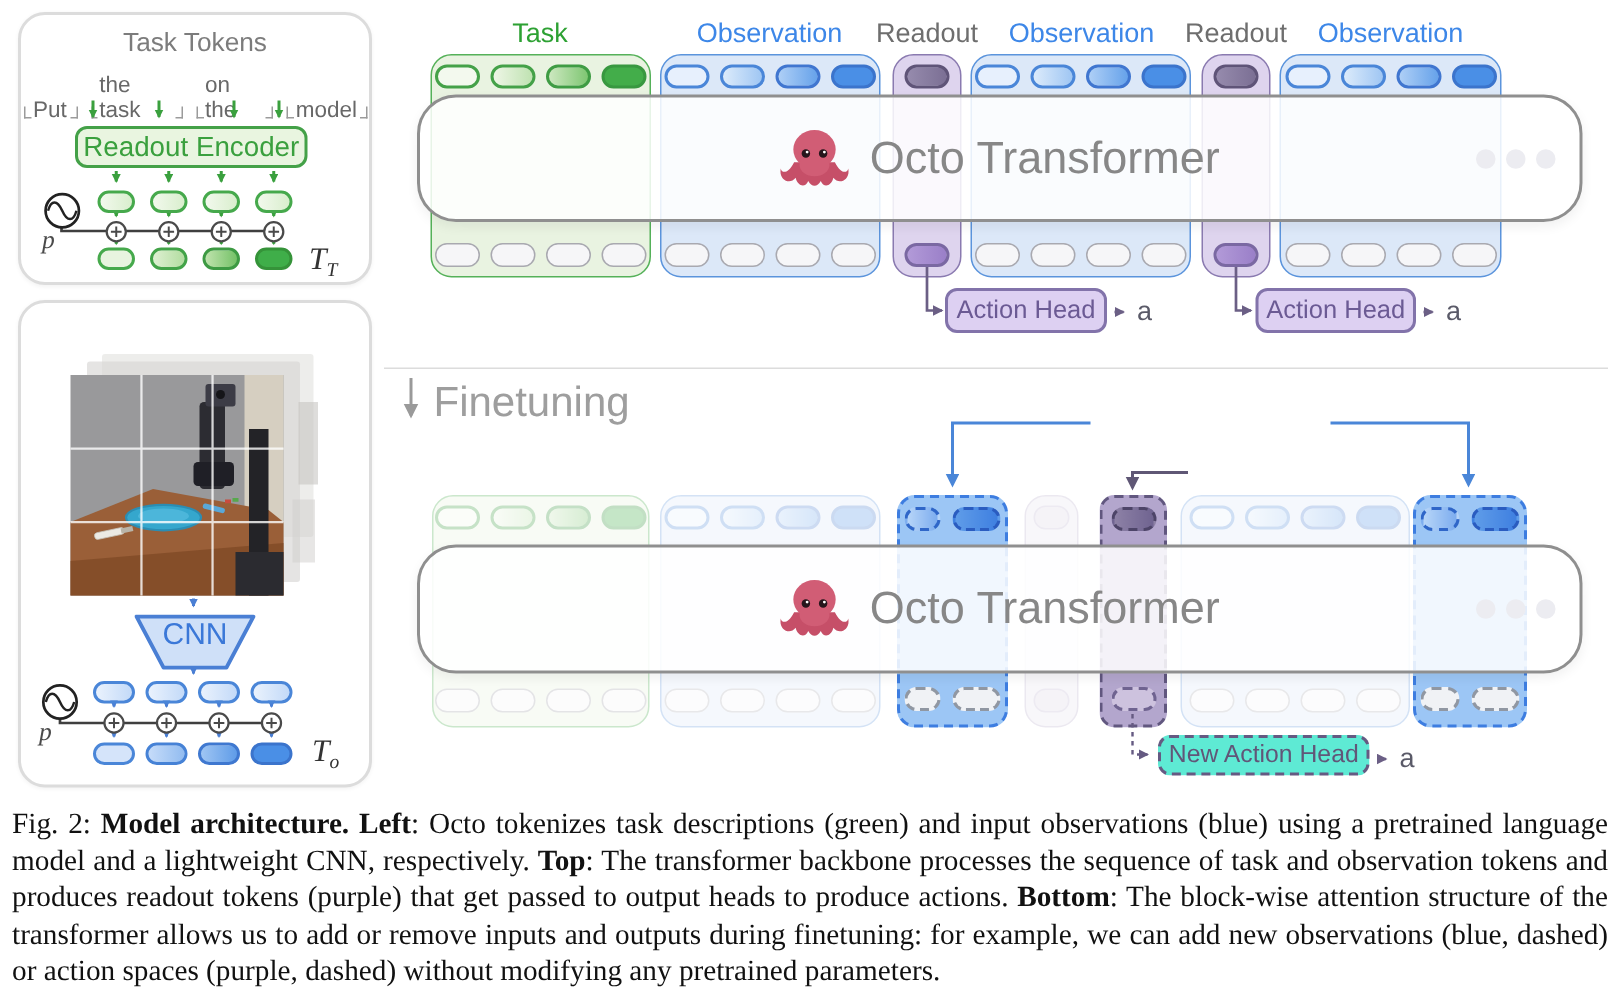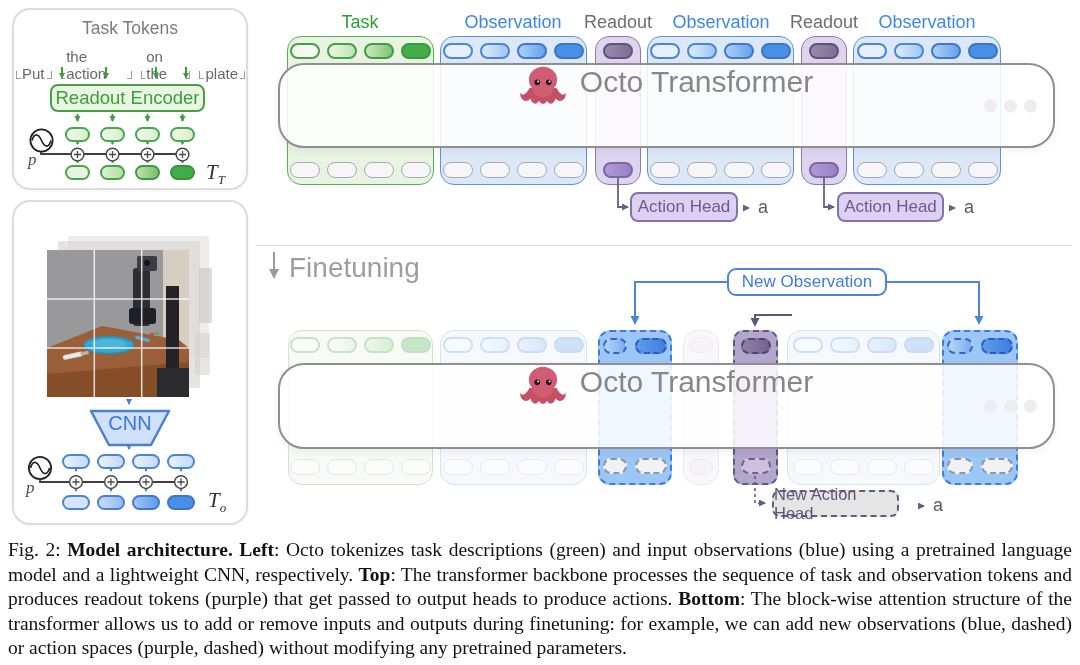--- a/index.html
+++ b/index.html
@@ -78,42 +78,42 @@
   .col.nob{background:#9cc6f5;border:2px dashed #3d7de0;border-radius:12px;}
   .col.nas{background:#b3a6cd;border:2px dashed #61577f;border-radius:10px;}
   .col.rfad{background:#f4f2f7;border:1.5px solid #dcd7e5;}
   .fade30{opacity:.3}.fade26{opacity:.26}.fade55{opacity:.55}
 
   .collab{position:absolute;top:12px;transform:translateX(-50%);font-size:18px;z-index:3;}
   .collab.green{color:#2da133}.collab.blue{color:#3d87e8}.collab.gray{color:#6e6e6e}
 
   
   .xformer{position:absolute;background:rgba(255,255,255,.86);border:2.5px solid #8f8f8f;
-           border-radius:26px;display:flex;align-items:flex-start;justify-content:center;gap:14px;
+           border-radius:26px;display:flex;align-items:center;justify-content:center;gap:14px;
            z-index:2;box-shadow:0 3px 8px rgba(0,0,0,.06);box-sizing:border-box;}
   .xlabel{font-size:30px;color:#878787;}
   .dots{position:absolute;right:16px;top:50%;transform:translateY(-50%);display:flex;gap:7px;}
   .dots span{width:13px;height:13px;border-radius:50%;background:#ececf1;}
 
   .ahead{position:absolute;height:30px;background:#ddd0f2;border:2px solid #8273aa;
          border-radius:8px;color:#6b5a94;font-size:17px;display:flex;align-items:center;
          justify-content:center;box-sizing:border-box;z-index:4;}
   .aout{position:absolute;display:flex;align-items:center;gap:2px;font-size:18px;
         color:#5a5a68;z-index:4;}
   .seclab{position:absolute;display:flex;align-items:center;gap:9px;font-size:28px;
           color:#9e9e9e;z-index:3;}
   .divider{position:absolute;left:256px;top:245px;width:816px;border-top:1.5px solid #dcdcdc;}
 
   .nobox{position:absolute;left:727px;top:268px;width:160px;height:28px;background:#fff;
          border:2px solid #4a86d8;border-radius:9px;color:#3d7de0;font-size:17px;
          display:flex;align-items:center;justify-content:center;z-index:5;box-sizing:border-box;}
   .nasbox{position:absolute;left:792px;top:302px;width:158px;height:27px;background:#eae4f2;
           border:2px solid #8d84a3;border-radius:9px;color:#6b6480;font-size:17px;
           display:flex;align-items:center;justify-content:center;z-index:5;box-sizing:border-box;}
-  .nahead{position:absolute;left:772px;top:490px;width:127px;height:27px;background:#e5e5e5;
+  .nahead{position:absolute;left:772px;top:490px;width:141px;height:27px;background:#5eead4;
           border:2px dashed #655a82;border-radius:8px;color:#615678;font-size:16.5px;
           display:flex;align-items:center;justify-content:center;z-index:5;box-sizing:border-box;}
   .csvg{position:absolute;z-index:4;overflow:visible;}
 
   .caption{position:absolute;left:8px;top:538px;width:1064px;
            font-family:"Liberation Serif",serif;font-size:19.5px;line-height:1.26;
            color:#111;text-align:justify;}
 </style>
 </head>
 <body>
@@ -172,31 +172,31 @@
   <div class="panel" style="left:12px;top:8px;width:236px;height:182px">
     <div class="ptitle">Task Tokens</div>
     <div class="words">
       <span class="word">
           <span class="tk l"></span>
           <span>Put</span>
           <span class="tk r"></span>
         </span>
       <span class="word">
           <span class="tk l"></span>
-          <span>the action</span>
+          <span>the task</span>
           <span class="tk r"></span>
         </span>
       <span class="word">
           <span class="tk l"></span>
           <span>on the</span>
           <span class="tk r"></span>
         </span>
       <span class="word">
           <span class="tk l"></span>
-          <span>plate</span>
+          <span>model</span>
           <span class="tk r"></span>
         </span>
     </div>
     <svg class="psvg" width="236" height="182">
       <g stroke="#3aa03e" stroke-width="2">
         <line x1="48" y1="57" x2="48" y2="68" marker-end="url(#mkgs)"></line>
         <line x1="92" y1="57" x2="92" y2="68" marker-end="url(#mkgs)"></line>
         <line x1="142" y1="57" x2="142" y2="68" marker-end="url(#mkgs)"></line>
         <line x1="172" y1="57" x2="172" y2="68" marker-end="url(#mkgs)"></line>
         <line x1="63.5" y1="104" x2="63.5" y2="111" marker-end="url(#mkgs)"></line>
@@ -419,21 +419,20 @@
   </div>
 
   <div class="divider"></div>
   <div class="seclab" style="left:268px;top:250px">
     <svg width="12" height="36">
         <line x1="6" y1="2" x2="6" y2="27" stroke="#9a9a9a" stroke-width="2" marker-end="url(#mkgr)"></line>
       </svg>
     <span>Finetuning</span>
   </div>
 
-  <div class="nobox">New Observation</div>
   <svg class="csvg" style="left:625px;top:274px" width="106" height="56">
     <path d="M102 8 L10 8 L10 49" fill="none" stroke="#4a86d8" stroke-width="2" marker-end="url(#mkc)"></path>
   </svg>
   <svg class="csvg" style="left:884px;top:274px" width="102" height="56">
     <path d="M3 8 L95 8 L95 49" fill="none" stroke="#4a86d8" stroke-width="2" marker-end="url(#mkc)"></path>
   </svg>
   <svg class="csvg" style="left:743px;top:306px" width="52" height="26">
     <path d="M49 9 L12 9 L12 19" fill="none" stroke="#5f5775" stroke-width="2" marker-end="url(#mkk)"></path>
   </svg>
 

